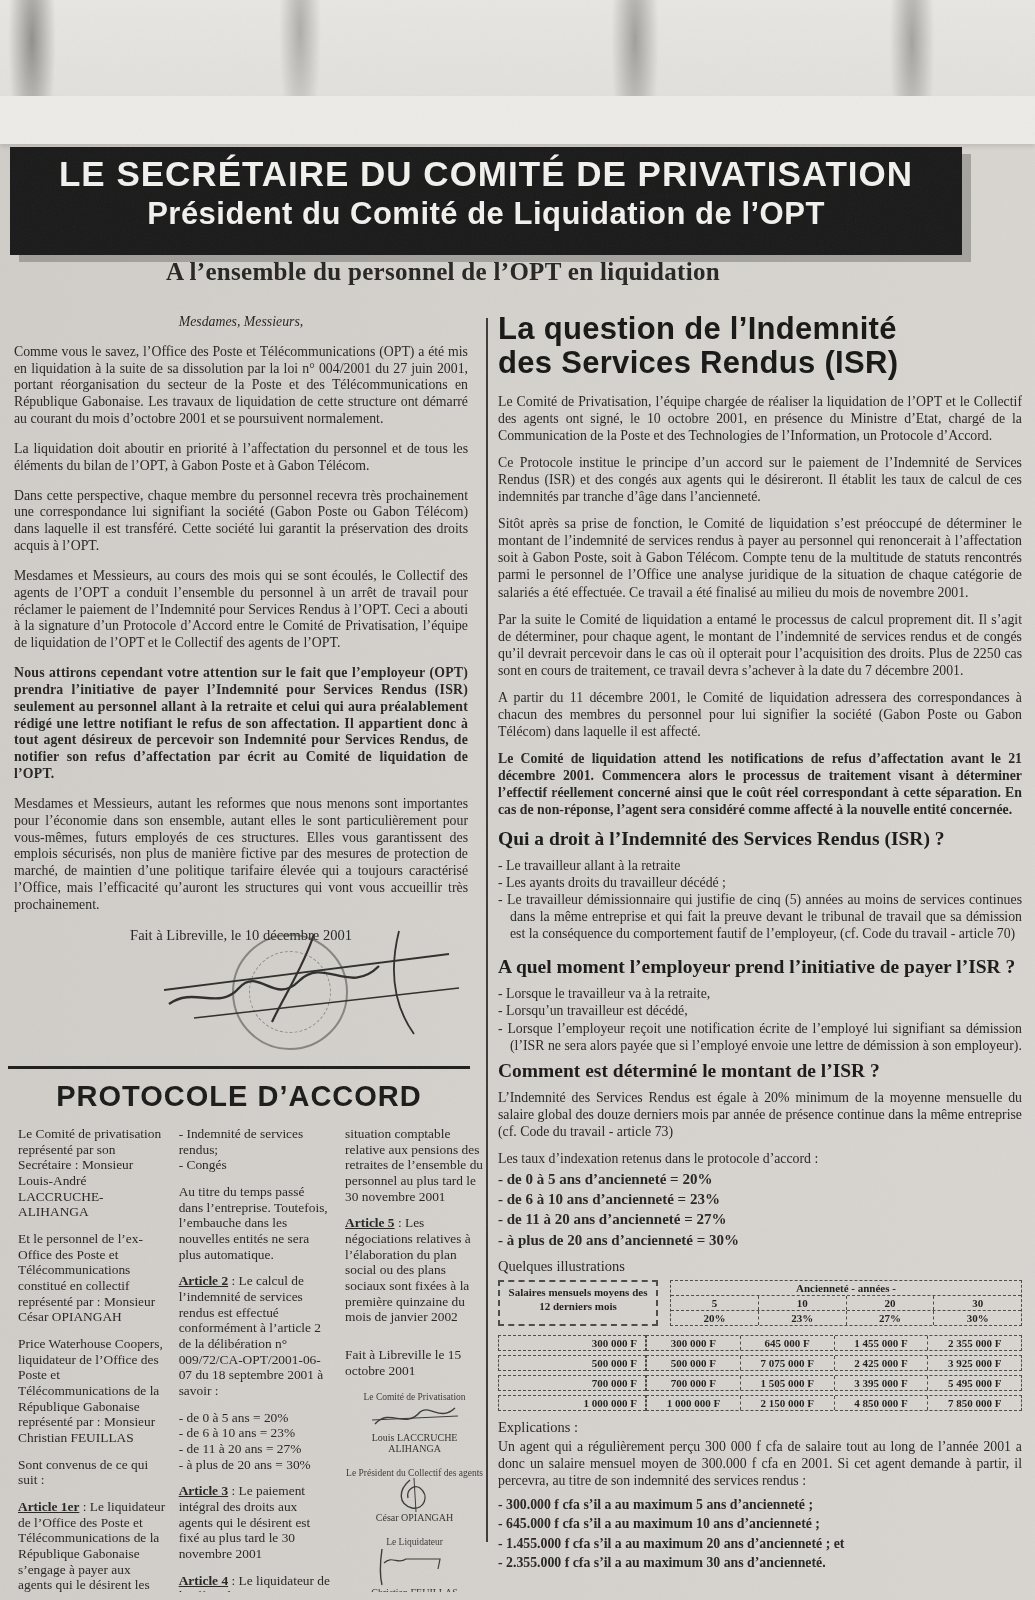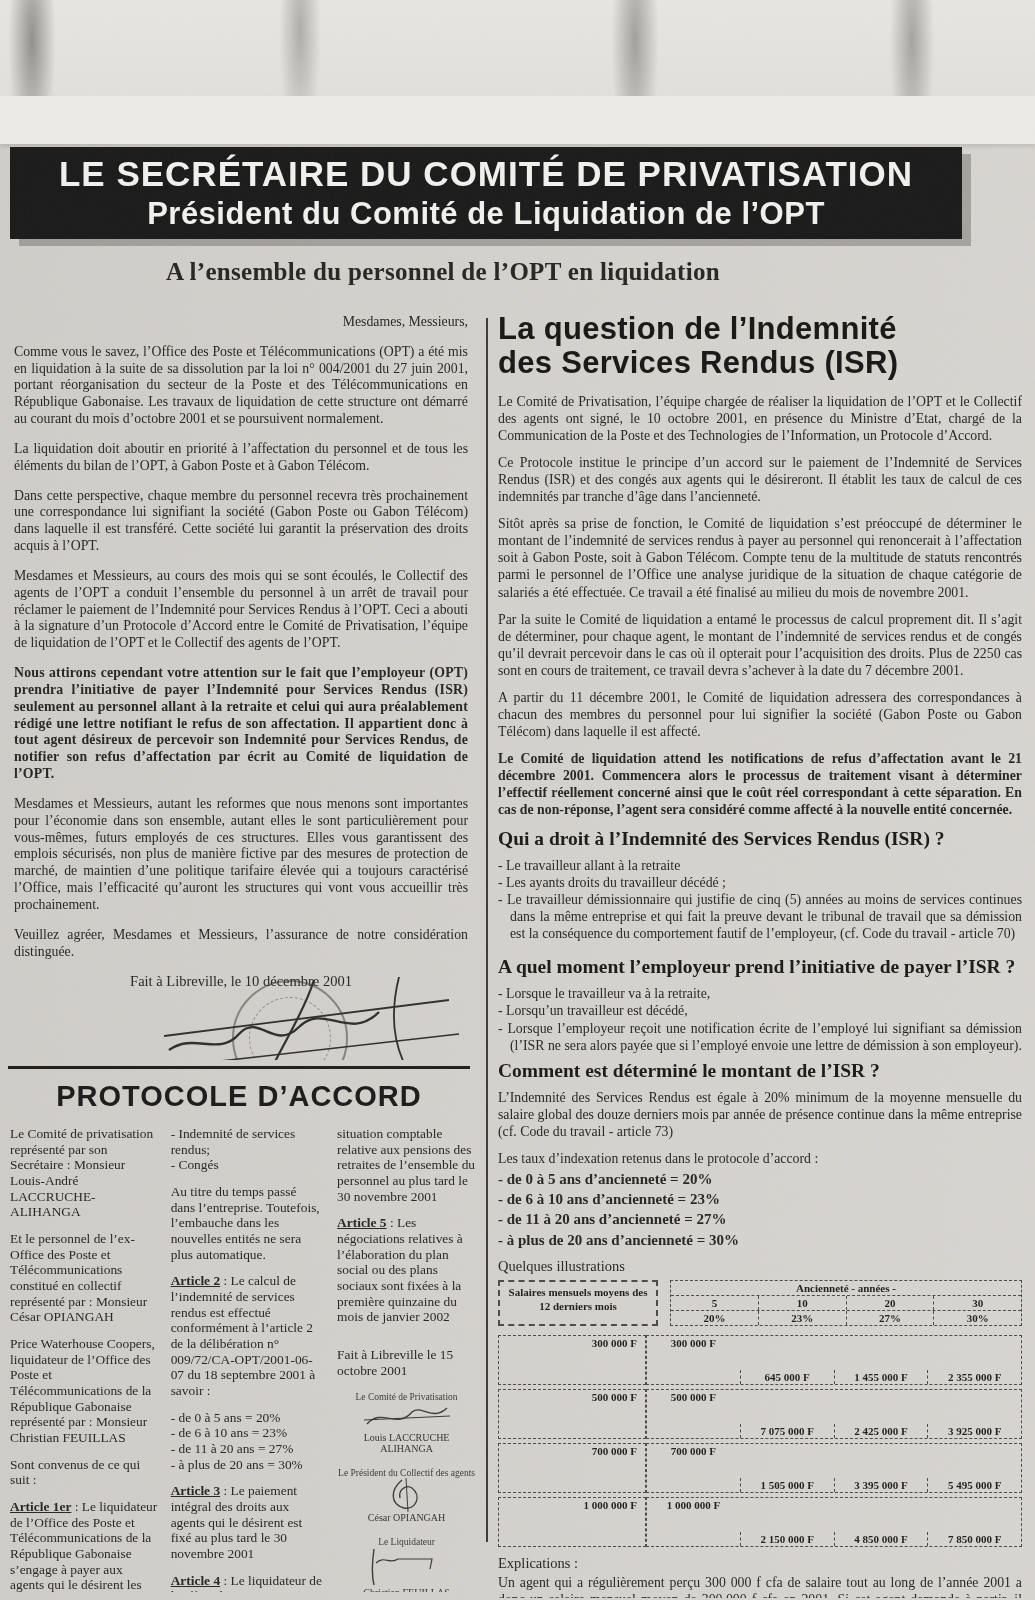--- a/index.html
+++ b/index.html
@@ -11,31 +11,31 @@
     background:
       radial-gradient(ellipse 34px 180px at 32px 40px, rgba(75,75,72,.55), transparent 70%),
       radial-gradient(ellipse 30px 170px at 300px 30px, rgba(90,90,86,.40), transparent 70%),
       radial-gradient(ellipse 34px 190px at 635px 40px, rgba(85,85,80,.48), transparent 70%),
       radial-gradient(ellipse 32px 190px at 912px 42px, rgba(85,85,80,.45), transparent 70%),
       linear-gradient(#e8e6e2,#e2e0dc);}
   .scan-band{position:absolute;left:0;top:96px;width:1035px;height:48px;background:#edebe7;
     box-shadow:0 3px 4px rgba(0,0,0,.10);}
   .noise{position:absolute;left:0;top:0;width:1035px;height:1600px;opacity:.06;pointer-events:none;z-index:50;}
   
-  .banner{position:absolute;left:10px;top:147px;width:952px;height:92px;background:#191919;
+  .banner{position:absolute;left:10px;top:147px;width:952px;height:108px;background:#191919;
     box-shadow:9px 7px 0 rgba(105,103,97,.45);text-align:center;color:#f2f1ee;
     font-family:"Liberation Sans", sans-serif;font-weight:bold;z-index:2;}
   .banner .l1{font-size:35px;letter-spacing:1px;margin-top:7px;}
   .banner .l2{font-size:31px;letter-spacing:.5px;margin-top:2px;}
   .subtitle{position:absolute;left:0;top:258px;width:886px;text-align:center;
     font-size:25px;font-weight:bold;letter-spacing:.3px;z-index:2;}
   
   .left-col{position:absolute;left:14px;top:314px;width:454px;height:746px;overflow:hidden;z-index:2;}
   .left-col p{font-size:13.8px;line-height:1.22;text-align:justify;margin:0 0 13px;}
-  .left-col p.salut{text-align:right;}
+  .left-col p.salut{text-align:center;font-style:italic;}
   .left-col p.strong{font-weight:bold;letter-spacing:.2px;}
   .dateline{text-align:center;font-size:14.5px;margin:6px 0 4px;}
   .sig-zone{position:relative;height:118px;}
   .stamp{position:absolute;left:218px;top:-14px;width:112px;height:112px;border-radius:50%;
     border:2px solid rgba(55,55,50,.50);}
   .stamp:after{content:"";position:absolute;left:15px;top:15px;right:15px;bottom:15px;
     border-radius:50%;border:1.5px dashed rgba(55,55,50,.45);}
   .sig-svg{position:absolute;left:150px;top:-22px;}
   
   .vline{position:absolute;left:486px;top:318px;width:2px;height:1224px;background:#3c3b38;z-index:1;}
@@ -56,28 +56,28 @@
   .t-right-h{flex:1;border:1px dashed #4a4a46;align-self:stretch;display:flex;flex-direction:column;}
   .t-group{text-align:center;border-bottom:1px dashed #4a4a46;padding:1px 0;}
   .t-cells{display:flex;text-align:center;flex:1;align-items:center;}
   .t-cells>div{flex:1;padding:1px 0;}
   .t-cells>div + div{border-left:1px dashed #4a4a46;align-self:stretch;}
   .t-years{border-bottom:1px dashed #4a4a46;}
   .t-row{display:flex;margin-bottom:4px;}
   .t-sal{width:148px;border:1px dashed #4a4a46;text-align:right;padding:1px 8px 1px 2px;box-sizing:border-box;}
   .t-vals{flex:1;display:flex;border:1px dashed #4a4a46;text-align:center;}
   .t-vals>div{flex:1;padding:1px 0;}
-  .t-vals>div + div{border-left:1px dashed #4a4a46;margin-top:34px;}
+  .t-vals>div + div{border-left:1px dashed #4a4a46;}
   .expl div{font-weight:bold;font-size:13.8px;line-height:1.4;}
   
   .rule{position:absolute;left:8px;top:1066px;width:462px;height:3px;background:#1d1d1b;z-index:2;}
   .proto-title{position:absolute;left:8px;top:1080px;width:462px;text-align:center;
     font-family:"Liberation Sans", sans-serif;font-weight:bold;font-size:29px;letter-spacing:1px;
     color:#1a1a19;z-index:2;}
-  .proto-cols{position:absolute;left:10px;top:1126px;width:466px;height:466px;overflow:hidden;
+  .proto-cols{position:absolute;left:18px;top:1126px;width:466px;height:466px;overflow:hidden;
     display:flex;gap:13px;z-index:2;}
   .proto-cols .c1{width:152px;}.proto-cols .c2{width:158px;}.proto-cols .c3{width:143px;}
   .proto-cols p{font-size:13.4px;line-height:1.17;margin:0 0 11px;text-align:left;}
   .art{font-weight:bold;text-decoration:underline;}
   .pre{white-space:pre-line;}
   .sig-block{text-align:center;margin-top:14px;}
   .sig-block .cap{font-size:9.5px;color:#3a3937;}
   .sig-block .nm{font-size:10px;color:#34332f;}
   .sig-block svg{display:block;margin:0 auto;}
 </style>
@@ -99,21 +99,20 @@
   <div class="vline"></div>
 
   <div class="left-col">
     <p class="salut">Mesdames, Messieurs,</p>
     <p>Comme vous le savez, l’Office des Poste et Télécommunications (OPT) a été mis en liquidation à la suite de sa dissolution par la loi n° 004/2001 du 27 juin 2001, portant réorganisation du secteur de la Poste et des Télécommunications en République Gabonaise. Les travaux de liquidation de cette structure ont démarré au courant du mois d’octobre 2001 et se poursuivent normalement.</p>
     <p>La liquidation doit aboutir en priorité à l’affectation du personnel et de tous les éléments du bilan de l’OPT, à Gabon Poste et à Gabon Télécom.</p>
     <p>Dans cette perspective, chaque membre du personnel recevra très prochainement une correspondance lui signifiant la société (Gabon Poste ou Gabon Télécom) dans laquelle il est transféré. Cette société lui garantit la préservation des droits acquis à l’OPT.</p>
     <p>Mesdames et Messieurs, au cours des mois qui se sont écoulés, le Collectif des agents de l’OPT a conduit l’ensemble du personnel à un arrêt de travail pour réclamer le paiement de l’Indemnité pour Services Rendus à l’OPT. Ceci a abouti à la signature d’un Protocole d’Accord entre le Comité de Privatisation, l’équipe de liquidation de l’OPT et le Collectif des agents de l’OPT.</p>
     <p class="strong">Nous attirons cependant votre attention sur le fait que l’employeur (OPT) prendra l’initiative de payer l’Indemnité pour Services Rendus (ISR) seulement au personnel allant à la retraite et celui qui aura préalablement rédigé une lettre notifiant le refus de son affectation. Il appartient donc à tout agent désireux de percevoir son Indemnité pour Services Rendus, de notifier son refus d’affectation par écrit au Comité de liquidation de l’OPT.</p>
     <p>Mesdames et Messieurs, autant les reformes que nous menons sont importantes pour l’économie dans son ensemble, autant elles le sont particulièrement pour vous-mêmes, futurs employés de ces structures. Elles vous garantissent des emplois sécurisés, non plus de manière fictive par des mesures de protection de marché, de maintien d’une politique tarifaire élevée qui a toujours caractérisé l’Office, mais l’efficacité qu’auront les structures qui vont vous accueillir très prochainement.</p>
-    <p>Veuillez agréer, Mesdames et Messieurs, l’assurance de notre considération distinguée.</p>
     <div class="dateline">Fait à Libreville, le 10 décembre 2001</div>
     <div class="sig-zone">
       <div class="stamp"></div>
       <svg class="sig-svg" width="300" height="110" viewBox="0 0 300 110">
         <path d="M150,8 C140,40 120,70 108,96" stroke="#2e2d2b" stroke-width="2.2" fill="none"></path>
         <path d="M5,78 C30,60 55,85 75,62 C95,40 110,80 135,55 C160,30 185,70 215,40" stroke="#2e2d2b" stroke-width="2.4" fill="none"></path>
         <path d="M0,64 L285,28" stroke="#2e2d2b" stroke-width="1.8" fill="none"></path>
         <path d="M30,92 L295,62" stroke="#2e2d2b" stroke-width="1.6" fill="none"></path>
         <path d="M235,5 C225,45 230,80 250,108" stroke="#2e2d2b" stroke-width="1.8" fill="none"></path>
       </svg>

